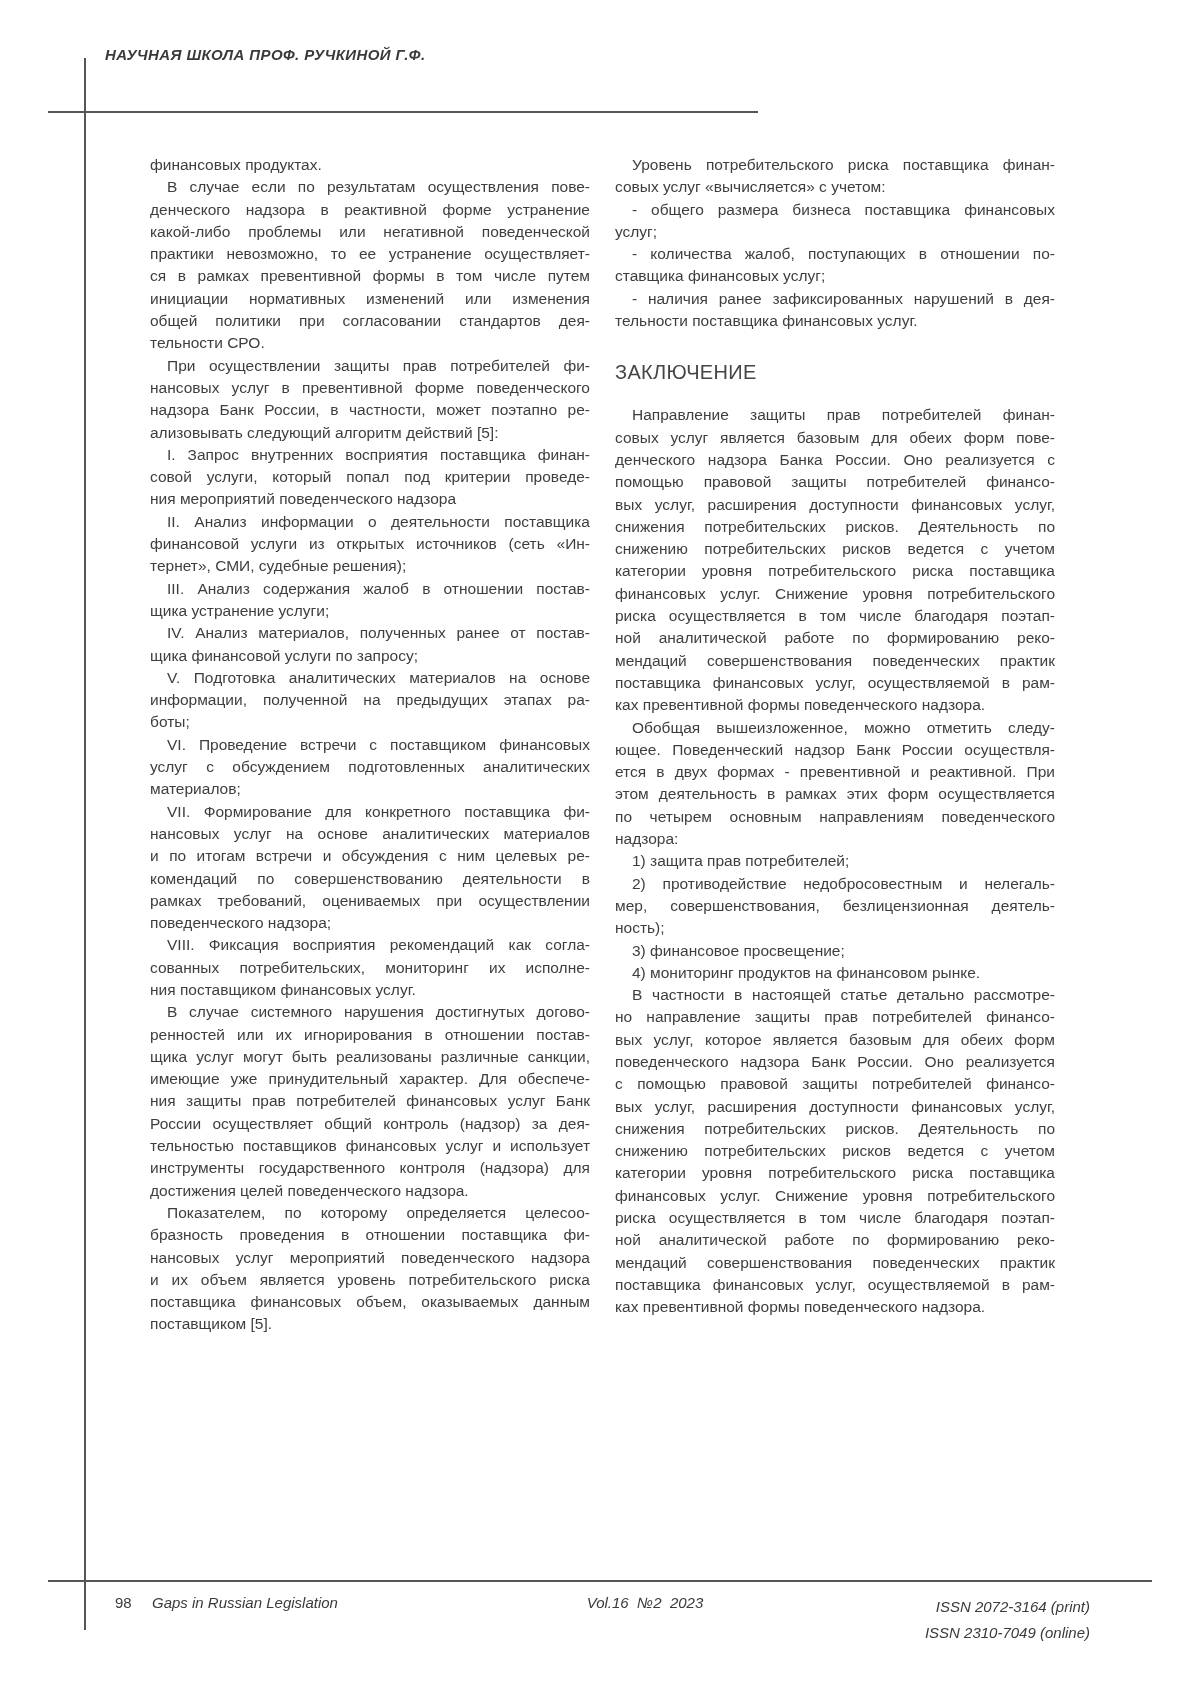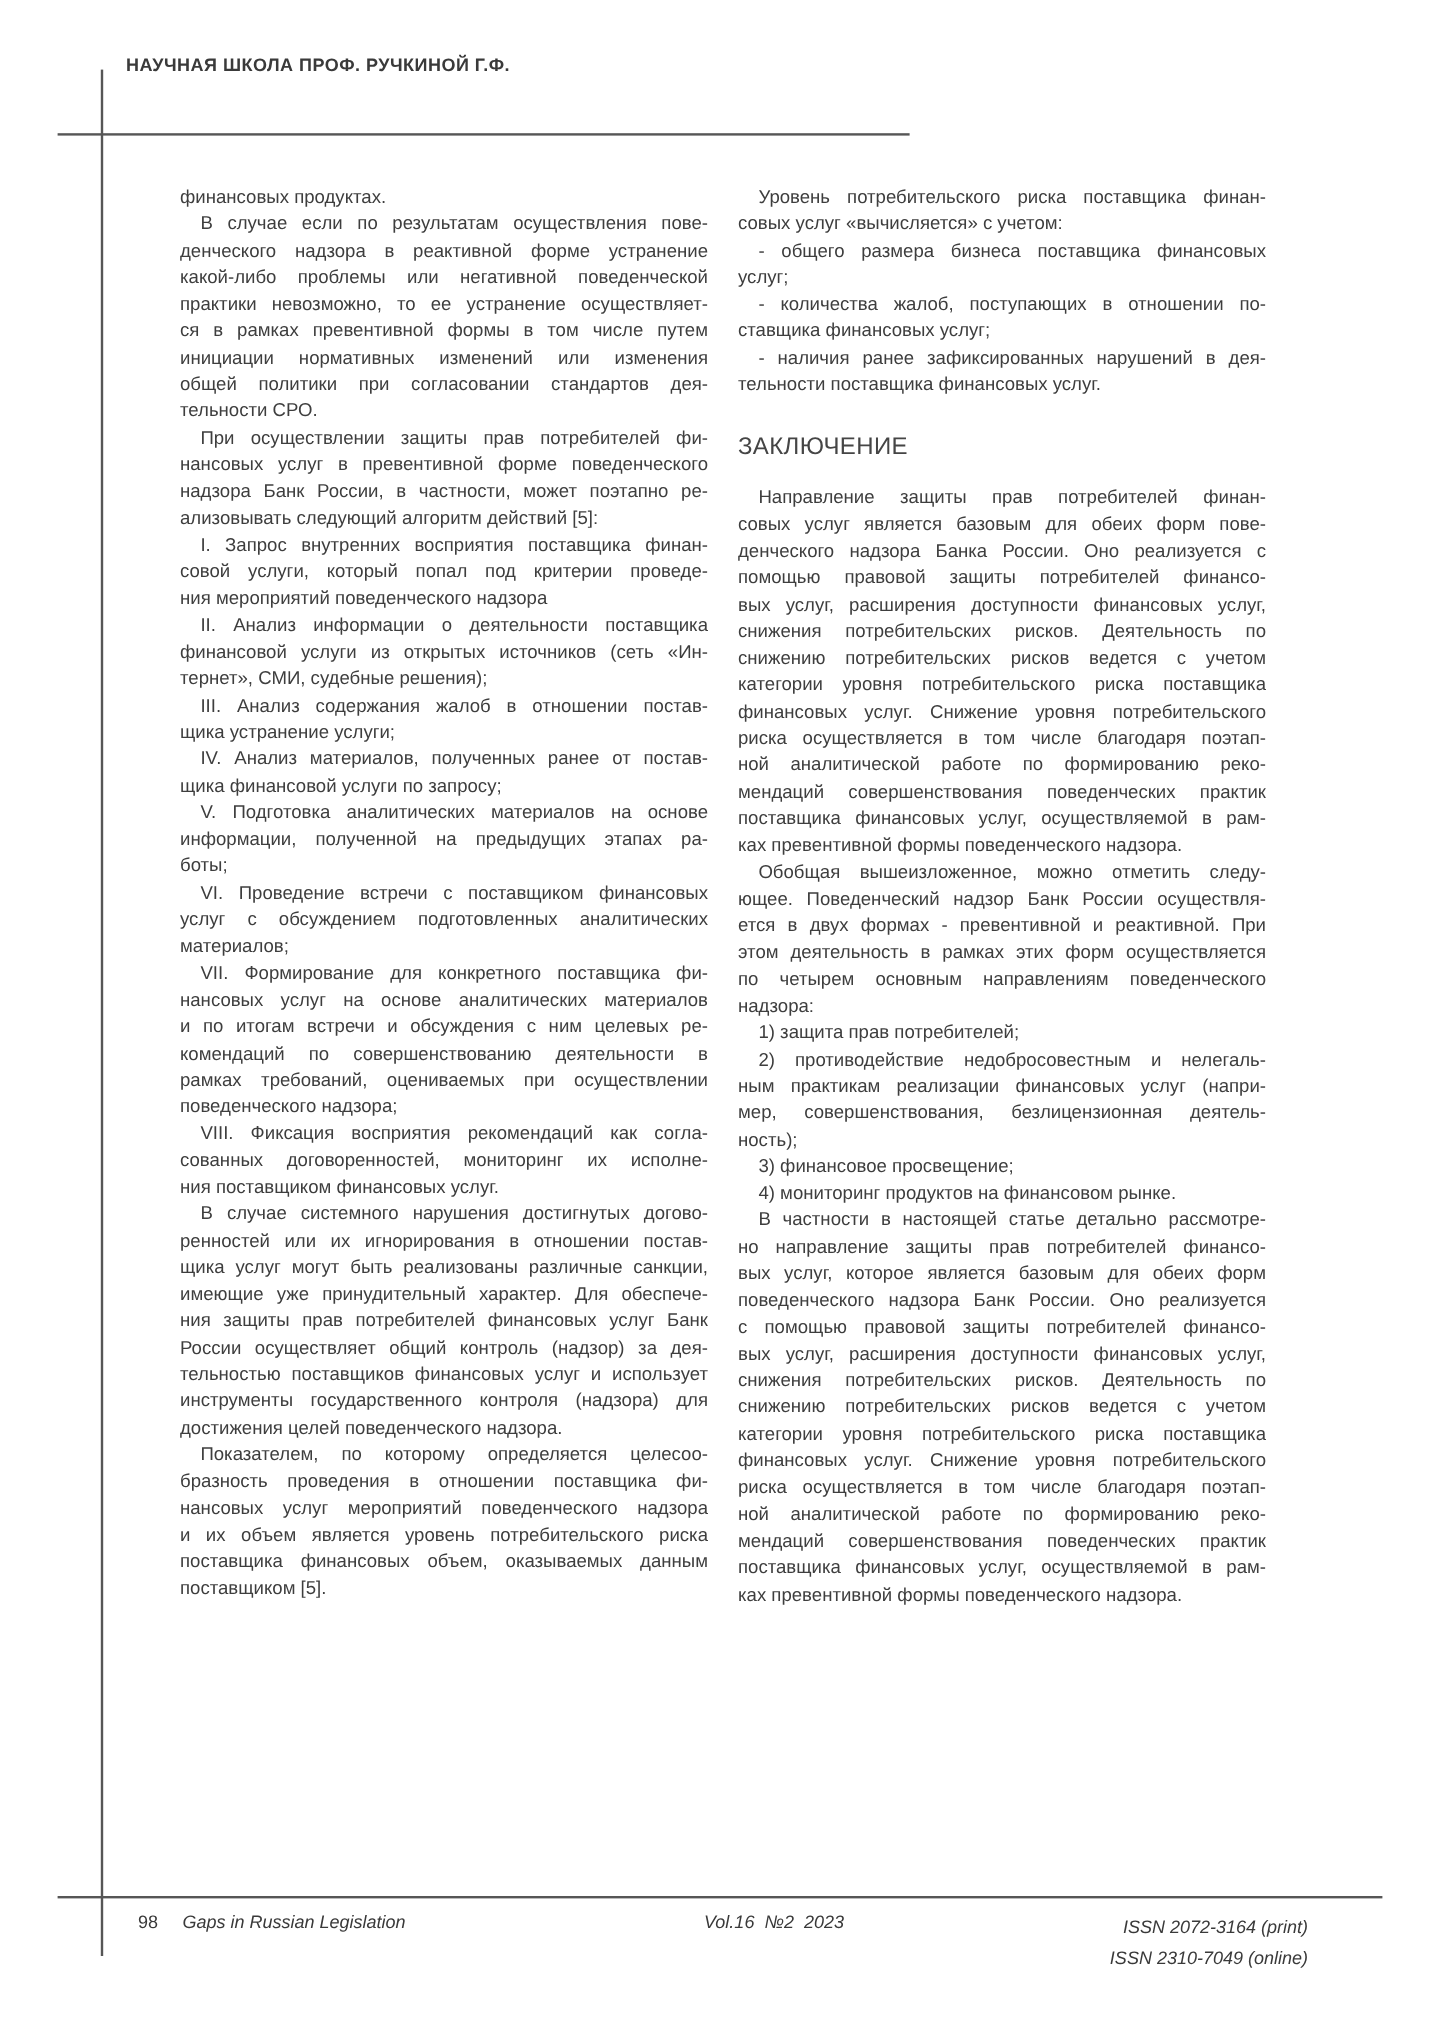--- a/index.html
+++ b/index.html
@@ -6,21 +6,21 @@
   .page {
     position: relative;
     width: 1200px; height: 1697px;
     background: #ffffff;
     font-family: "Liberation Sans", "DejaVu Sans", sans-serif;
     color: #3e3e3e;
     overflow: hidden;
   }
   .running-head {
     position: absolute; left: 105px; top: 46px;
-    font-size: 15px; font-weight: bold; 
+    font-size: 15px; font-weight: bold; font-style: italic;
     letter-spacing: 0.4px; color: #3a3a3a;
   }
   .rule { position: absolute; background: #565656; }
   .rule-header   { left: 48px;  top: 111px;  width: 710px;  height: 2px; }
   .rule-vertical { left: 84px;  top: 58px;   width: 2px;    height: 1572px; }
   .rule-footer   { left: 48px;  top: 1580px; width: 1104px; height: 2px; }
 
   .column {
     position: absolute; top: 154px; width: 440px;
     font-size: 15.5px;
@@ -115,21 +115,21 @@
       <div class="para">
         <div class="line indent">VII. Формирование для конкретного поставщика фи-</div>
         <div class="line">нансовых услуг на основе аналитических материалов</div>
         <div class="line">и по итогам встречи и обсуждения с ним целевых ре-</div>
         <div class="line">комендаций по совершенствованию деятельности в</div>
         <div class="line">рамках требований, оцениваемых при осуществлении</div>
         <div class="line last">поведенческого надзора;</div>
       </div>
       <div class="para">
         <div class="line indent">VIII. Фиксация восприятия рекомендаций как согла-</div>
-        <div class="line">сованных договоренностей, мониторинг их исполне-</div>
+        <div class="line">сованных потребительских, мониторинг их исполне-</div>
         <div class="line last">ния поставщиком финансовых услуг.</div>
       </div>
       <div class="para">
         <div class="line indent">В случае системного нарушения достигнутых догово-</div>
         <div class="line">ренностей или их игнорирования в отношении постав-</div>
         <div class="line">щика услуг могут быть реализованы различные санкции,</div>
         <div class="line">имеющие уже принудительный характер. Для обеспече-</div>
         <div class="line">ния защиты прав потребителей финансовых услуг Банк</div>
         <div class="line">России осуществляет общий контроль (надзор) за дея-</div>
         <div class="line">тельностью поставщиков финансовых услуг и использует</div>
@@ -186,21 +186,20 @@
         <div class="line">ется в двух формах - превентивной и реактивной. При</div>
         <div class="line">этом деятельность в рамках этих форм осуществляется</div>
         <div class="line">по четырем основным направлениям поведенческого</div>
         <div class="line last">надзора:</div>
       </div>
       <div class="para">
         <div class="line last indent">1) защита прав потребителей;</div>
       </div>
       <div class="para">
         <div class="line indent">2) противодействие недобросовестным и нелегаль-</div>
-        <div class="line">ным практикам реализации финансовых услуг (напри-</div>
         <div class="line">мер, совершенствования, безлицензионная деятель-</div>
         <div class="line last">ность);</div>
       </div>
       <div class="para">
         <div class="line last indent">3) финансовое просвещение;</div>
       </div>
       <div class="para">
         <div class="line last indent">4) мониторинг продуктов на финансовом рынке.</div>
       </div>
       <div class="para">

